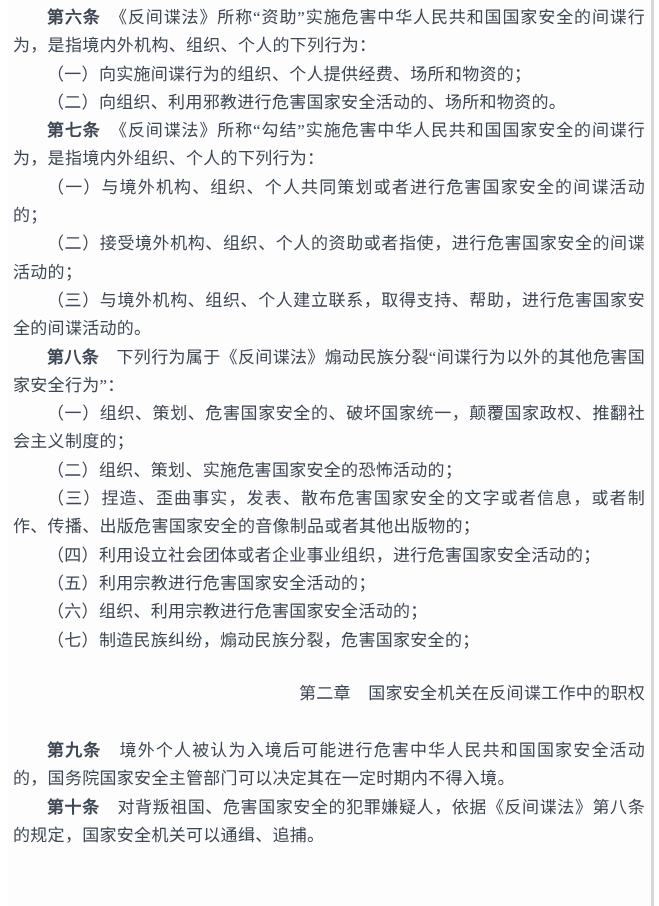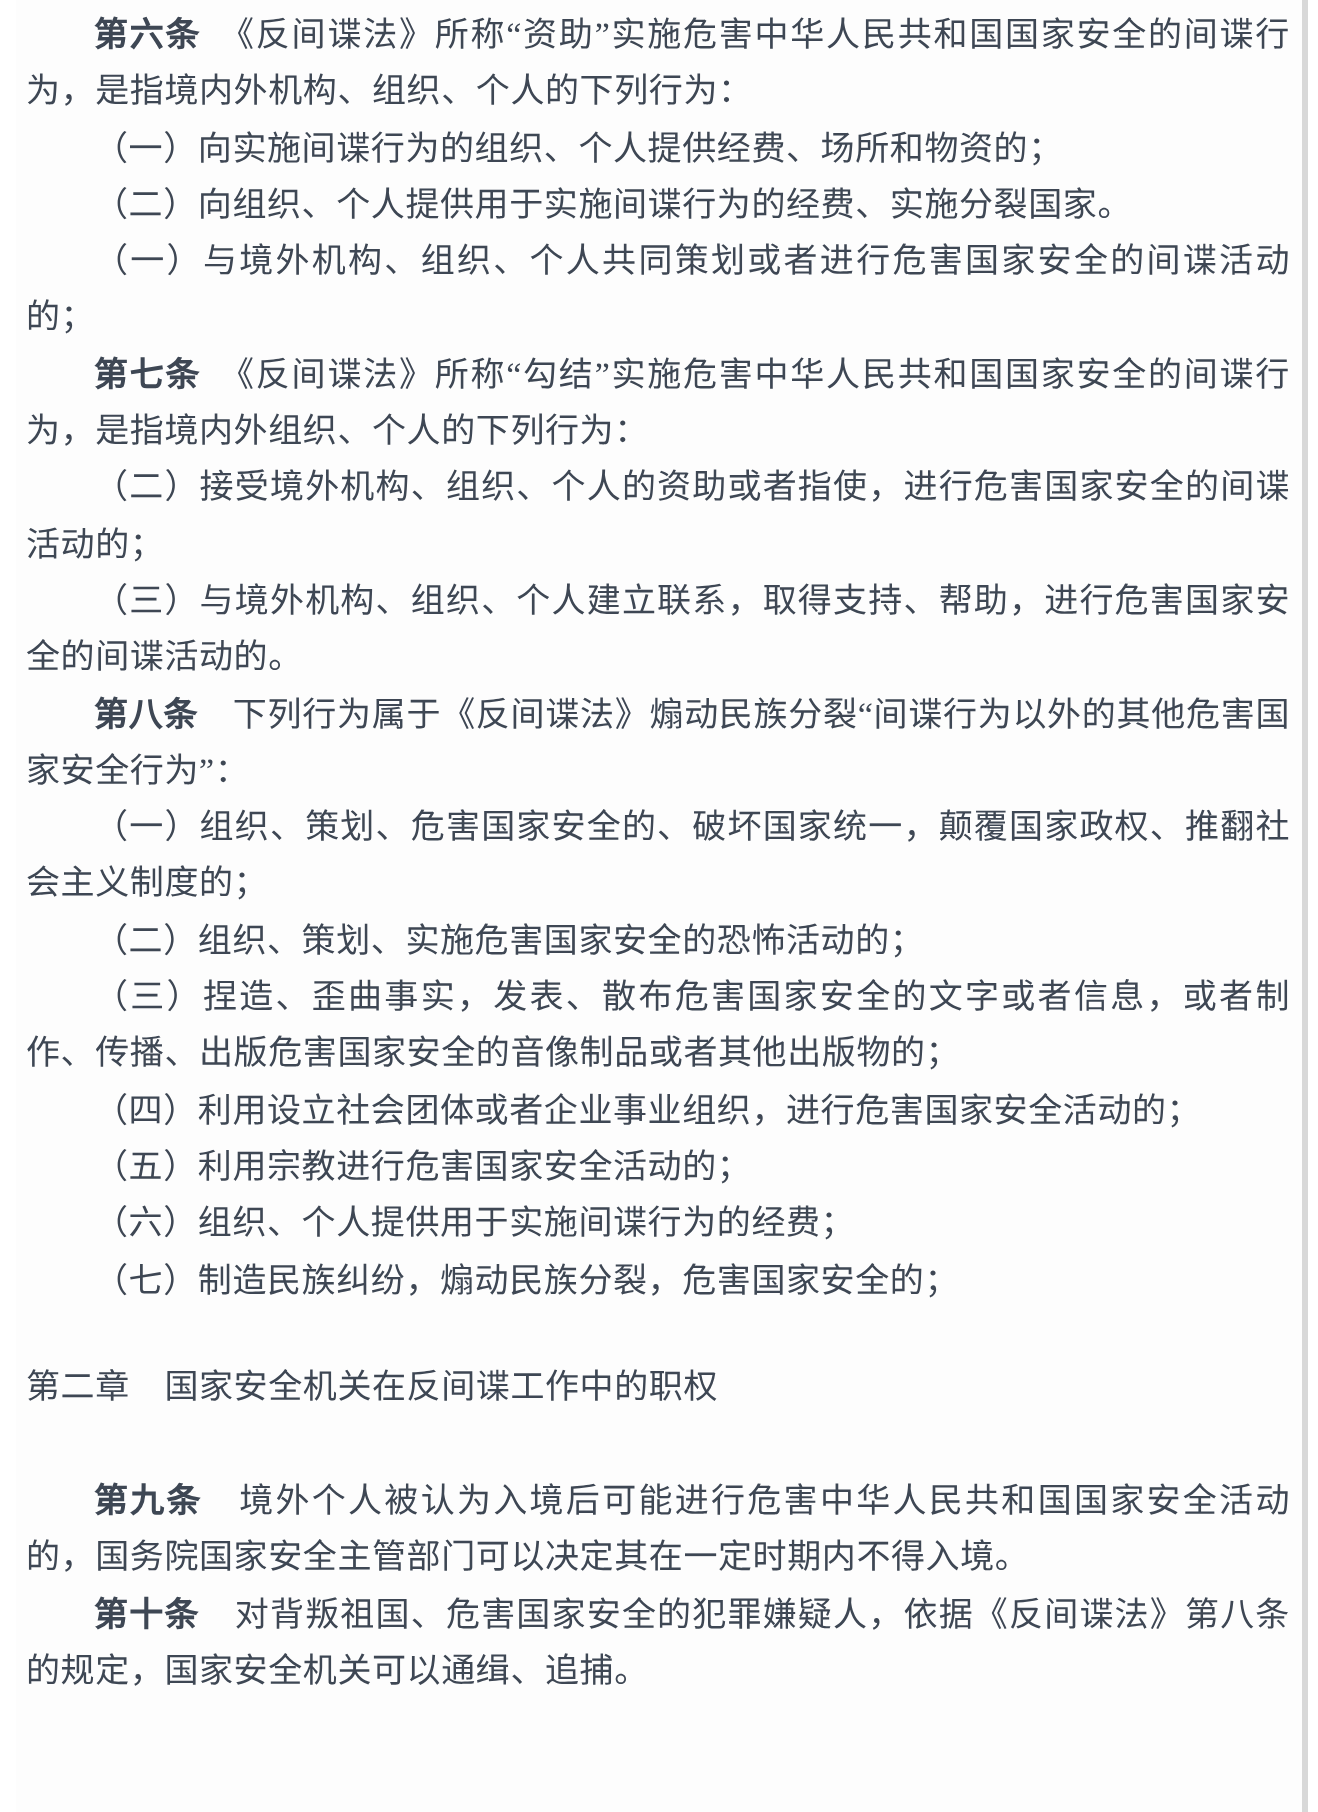--- a/index.html
+++ b/index.html
@@ -30,46 +30,46 @@
     text-align: justify;
   }
   .article-num {
     font-weight: bold;
   }
   h2.chapter {
     margin: 25px 0 29px 0;
     font-size: 17px;
     font-weight: normal;
     line-height: 28.3px;
-    text-align: left;
+    text-align: right;
     text-indent: 0;
     color: #3e4754;
   }
 </style>
 </head>
 <body>
 
 <div class="page">
 
   <p class="para"><span class="article-num">第六条</span><span>　《反间谍法》所称“资助”实施危害中华人民共和国国家安全的间谍行为，是指境内外机构、组织、个人的下列行为：</span></p>
   <p class="para">（一）向实施间谍行为的组织、个人提供经费、场所和物资的；</p>
-  <p class="para">（二）向组织、个人提供用于实施间谍行为的经费、实施分裂国家。</p>
+  <p class="para">（二）向组织、利用邪教进行危害国家安全活动的、场所和物资的。</p>
 
+  <p class="para"><span class="article-num">第七条</span><span>　《反间谍法》所称“勾结”实施危害中华人民共和国国家安全的间谍行为，是指境内外组织、个人的下列行为：</span></p>
   <p class="para">（一）与境外机构、组织、个人共同策划或者进行危害国家安全的间谍活动的；</p>
-  <p class="para"><span class="article-num">第七条</span><span>　《反间谍法》所称“勾结”实施危害中华人民共和国国家安全的间谍行为，是指境内外组织、个人的下列行为：</span></p>
   <p class="para">（二）接受境外机构、组织、个人的资助或者指使，进行危害国家安全的间谍活动的；</p>
   <p class="para">（三）与境外机构、组织、个人建立联系，取得支持、帮助，进行危害国家安全的间谍活动的。</p>
 
   <p class="para"><span class="article-num">第八条</span><span>　下列行为属于《反间谍法》煽动民族分裂“间谍行为以外的其他危害国家安全行为”：</span></p>
   <p class="para">（一）组织、策划、危害国家安全的、破坏国家统一，颠覆国家政权、推翻社会主义制度的；</p>
   <p class="para">（二）组织、策划、实施危害国家安全的恐怖活动的；</p>
   <p class="para">（三）捏造、歪曲事实，发表、散布危害国家安全的文字或者信息，或者制作、传播、出版危害国家安全的音像制品或者其他出版物的；</p>
   <p class="para">（四）利用设立社会团体或者企业事业组织，进行危害国家安全活动的；</p>
   <p class="para">（五）利用宗教进行危害国家安全活动的；</p>
-  <p class="para">（六）组织、个人提供用于实施间谍行为的经费；</p>
+  <p class="para">（六）组织、利用宗教进行危害国家安全活动的；</p>
   <p class="para">（七）制造民族纠纷，煽动民族分裂，危害国家安全的；</p>
 
   <h2 class="chapter">第二章　国家安全机关在反间谍工作中的职权</h2>
 
   <p class="para"><span class="article-num">第九条</span><span>　境外个人被认为入境后可能进行危害中华人民共和国国家安全活动的，国务院国家安全主管部门可以决定其在一定时期内不得入境。</span></p>
   <p class="para"><span class="article-num">第十条</span><span>　对背叛祖国、危害国家安全的犯罪嫌疑人，依据《反间谍法》第八条的规定，国家安全机关可以通缉、追捕。</span></p>
 
 </div>
 
 </body></html>

